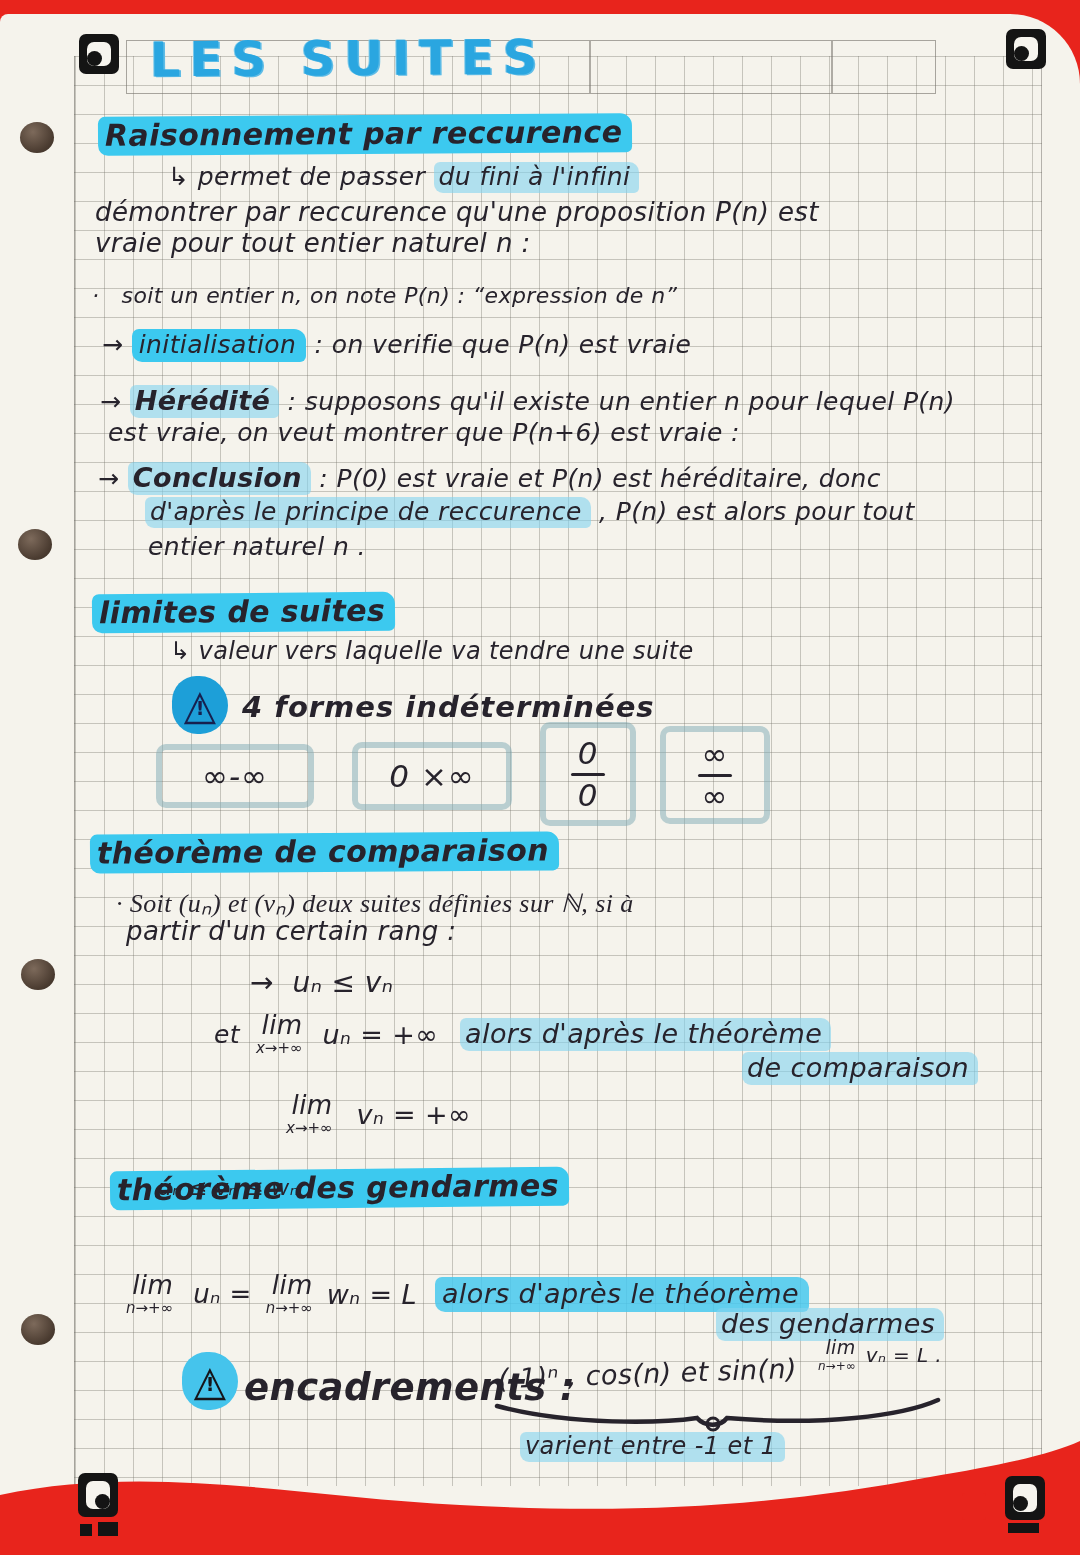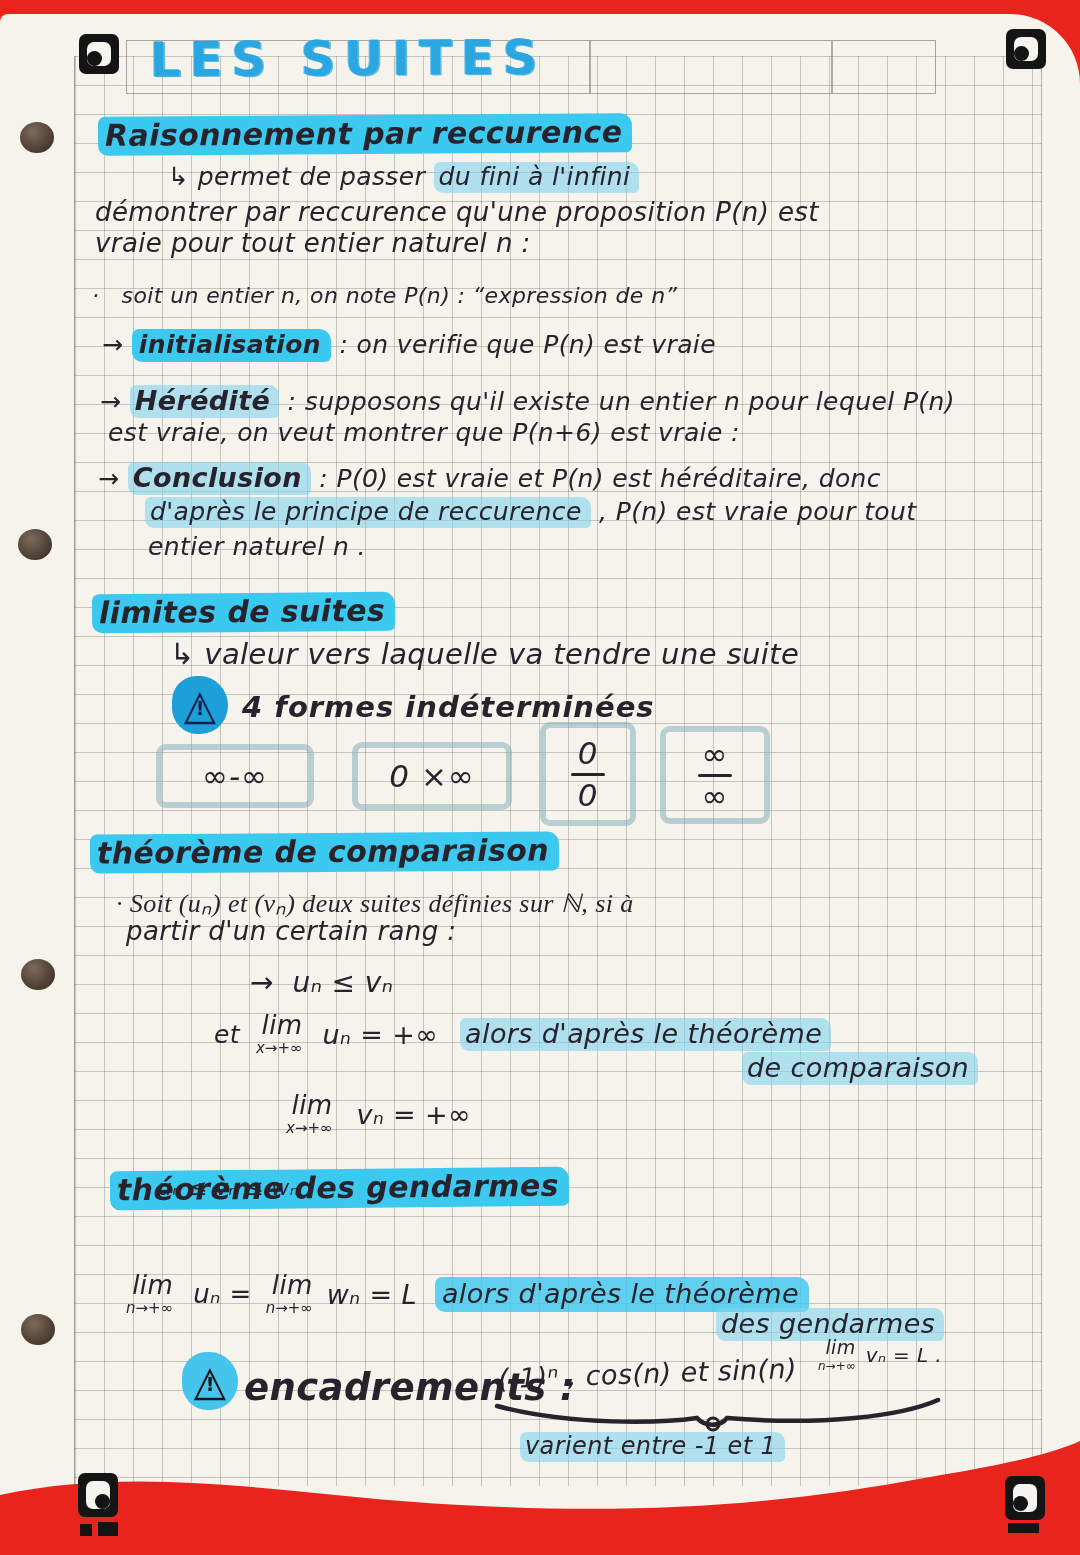--- a/index.html
+++ b/index.html
@@ -115,42 +115,42 @@
 <div class="hw" style="left:95px;top:197px;font-size:26px;">démontrer par reccurence qu'une proposition P(n) est</div>
 <div class="hw" style="left:95px;top:228px;font-size:26px;">vraie pour tout entier naturel n :</div>
 
 <div class="hw small" style="left:92px;top:283px;">
   <span>·</span>&nbsp;&nbsp;
   <span>soit un entier n, on note P(n) : “expression de n”</span>
 </div>
 
 <div class="hw" style="left:102px;top:330px;">
   <span>→</span>
-  <span class="hl" style="font-weight:bold;">initialisation</span><span> : on verifie que P(n) est vraie</span>
+  <span class="hl" style="font-weight:normal;">initialisation</span><span> : on verifie que P(n) est vraie</span>
 </div>
 
 <div class="hw" style="left:100px;top:385px;">
   <span>→</span>
   <span class="hlp" style="font-weight:bold;font-size:27px;">Hérédité</span><span> : supposons qu'il existe un entier n pour lequel P(n)</span>
 </div>
 <div class="hw" style="left:108px;top:418px;">est vraie, on veut montrer que P(n+6) est vraie :</div>
 
 <div class="hw" style="left:98px;top:462px;text-align:center;">
   <span>→</span>
   <span class="hlp" style="font-weight:bold;font-size:27px;">Conclusion</span><span> : P(0) est vraie et P(n) est héréditaire, donc</span>
 </div>
 <div class="hw" style="left:145px;top:497px;">
-  <span class="hlp">d'après le principe de reccurence</span><span> , P(n) est vraie pour tout</span>
+  <span class="hlp">d'après le principe de reccurence</span><span> , P(n) est alors pour tout</span>
 </div>
 <div class="hw" style="left:148px;top:532px;">entier naturel n .</div>
 
 <div class="hw h" style="left:92px;top:594px;transform:rotate(-.5deg);">
   <span class="hl">limites de suites</span>
 </div>
-<div class="hw" style="left:170px;top:637px;font-size:29px;">
+<div class="hw" style="left:170px;top:637px;font-size:24px;">
   <span>↳</span>
   <span>valeur vers laquelle va tendre une suite</span>
 </div>
 
 <div class="blob dark" style="left:172px;top:676px;">
   <span class="triwrap">
     <span class="tri">△</span>
     <span class="bang">!</span>
   </span>
 </div>

